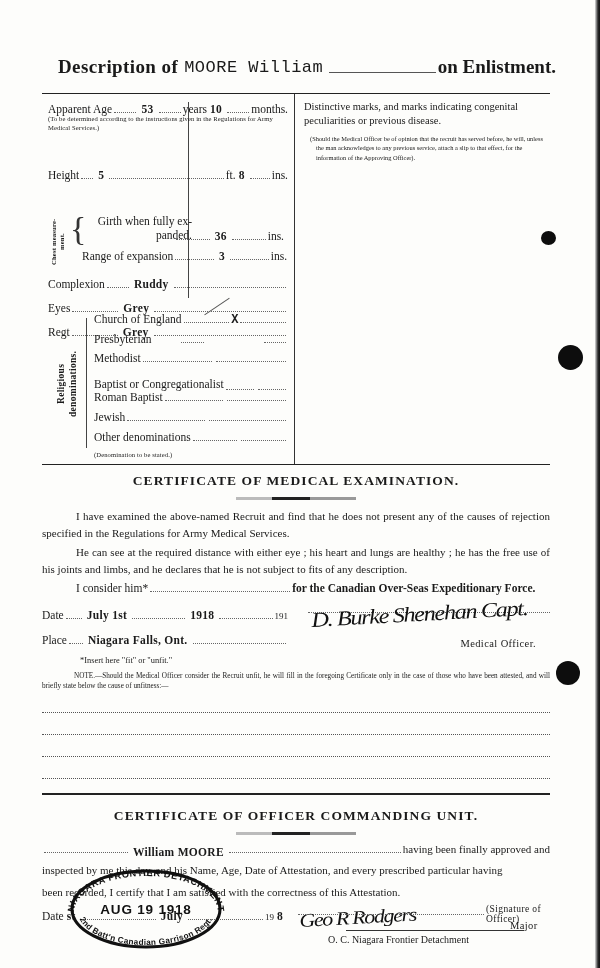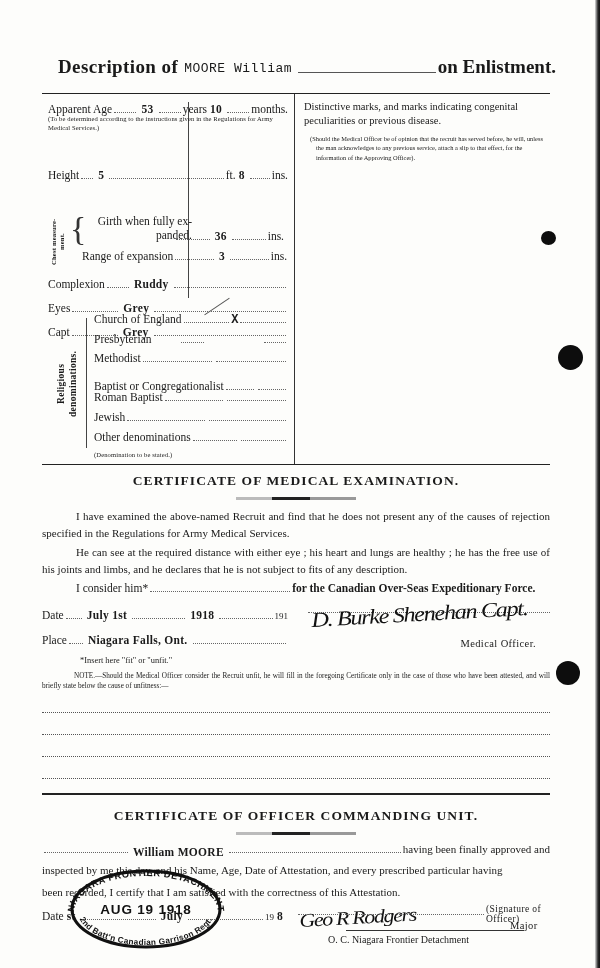--- a/index.html
+++ b/index.html
@@ -28,21 +28,21 @@
   
   .title-row{
     position:absolute;left:22px;top:16px;width:498px;
     display:flex;align-items:baseline;
   }
   .title-main{
     font-size:19px;font-weight:bold;letter-spacing:.4px;white-space:nowrap;
   }
   .title-name{
     font-family:"Liberation Mono", monospace;
-    font-size:13px;letter-spacing:.5px;
+    font-size:17px;letter-spacing:.5px;
     margin:0 4px 0 6px;white-space:nowrap;
     position:relative;top:-1px;
   }
   .title-fill{
     flex:1;border-bottom:1px solid #555;height:14px;margin:0 2px;
   }
   .title-end{font-size:19px;font-weight:bold;white-space:nowrap;}
 
   
   .tbl{
@@ -227,21 +227,21 @@
         </div>
 
         <div class="fld" style="left:6px;top:207px;width:240px;">
           <span class="lbl">Eyes</span>
           <span class="dots" style="max-width:46px;"></span>
           <span class="hand">Grey</span>
           <span class="dots"></span>
         </div>
 
         <div class="fld" style="left:6px;top:231px;width:240px;">
-          <span class="lbl">Capt</span>
+          <span class="lbl">Regt</span>
           <span class="dots" style="max-width:46px;"></span>
           <span class="hand">Grey</span>
           <span class="dots"></span>
         </div>
 
         <div class="relig-vlabel">Religious denominations.</div>
         <div class="relig-brace"></div>
         <div class="pencil-stroke"></div>
 
         <div id="religion-list" style="position:absolute;left:52px;top:218px;width:194px;">
@@ -256,21 +256,21 @@
               <span class="dots"></span>
               <span class="xmark"></span>
               <span class="dots"></span>
             </div>
             <div class="fld" style="position: relative; left: 0px; top: 0px; width: 194px; height: 19.6px;">
               <span class="lbl">Methodist</span>
               <span class="dots"></span>
               <span class="xmark"></span>
               <span class="dots"></span>
             </div>
-            <div class="fld" style="position: relative; left: 0px; top: 8px; width: 194px; height: 19.6px;">
+            <div class="fld" style="position: relative; left: 0px; top: 0px; width: 194px; height: 19.6px; align-items: flex-end;">
               <span class="lbl">Baptist or Congregationalist</span>
               <span class="dots"></span>
               <span class="xmark"></span>
               <span class="dots"></span>
             </div>
             <div class="fld" style="position: relative; left: 0px; top: 0px; width: 194px; height: 19.6px;">
               <span class="lbl">Roman Baptist</span>
               <span class="dots"></span>
               <span class="xmark"></span>
               <span class="dots"></span>

